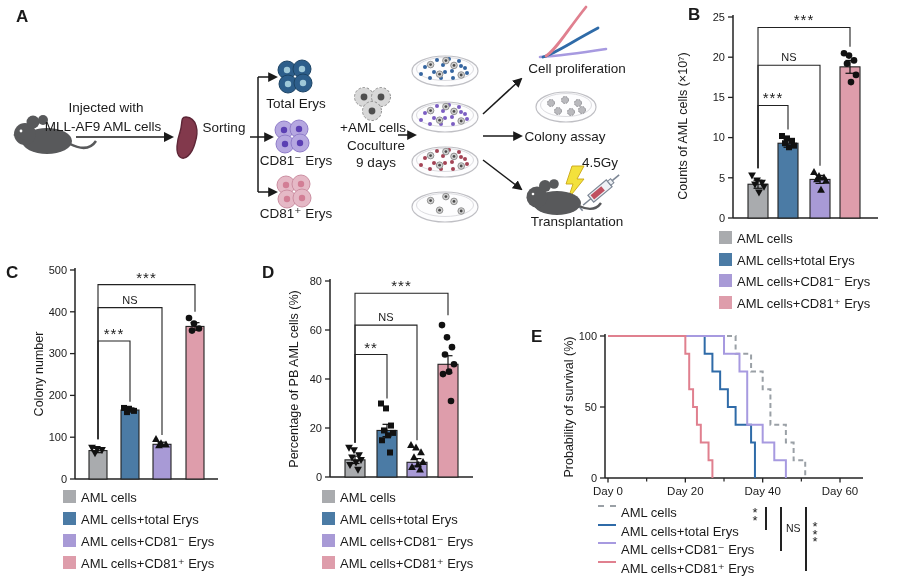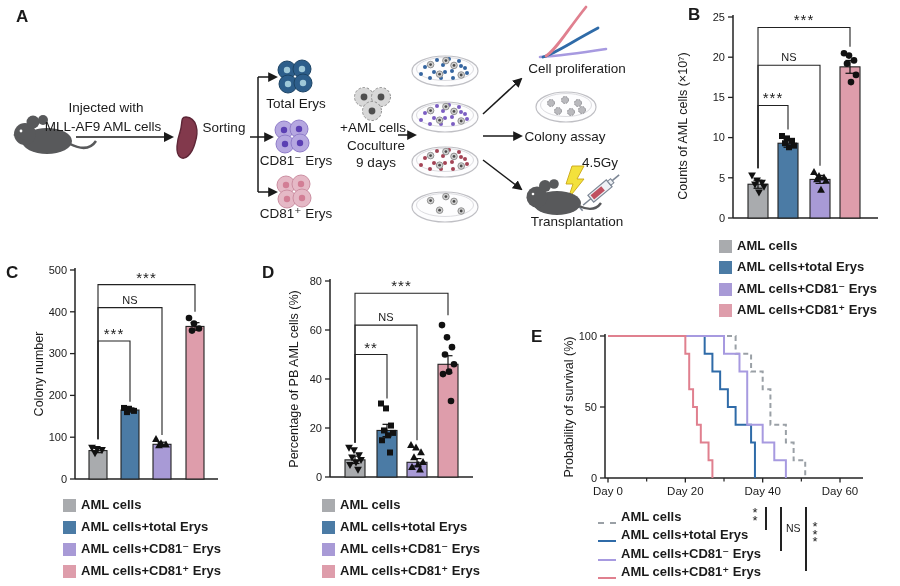--- a/index.html
+++ b/index.html
@@ -8,21 +8,21 @@
   .plabel{position:absolute;font-weight:bold;font-size:17px;line-height:1;}
   svg{position:absolute;overflow:visible;}
   svg text{fill:#1a1a1a;font-family:"Liberation Sans","DejaVu Sans",sans-serif;}
   .alabel{font-size:13.5px;}
   .axlab{font-size:12.5px;}
   .tick{font-size:11px;}
   .xtick{font-size:11.5px;}
   .sig-star{font-size:15px;letter-spacing:1px;}
   .sig-ns{font-size:11px;}
   .legend{position:absolute;display:flex;flex-direction:column;font-size:13px;white-space:nowrap;}
-  .legend .row{display:flex;align-items:flex-end;font-weight:bold;}
+  .legend .row{display:flex;align-items:flex-start;}
   .legend-sq .row{height:21.5px;}
   .legend-sm .row{height:22px;}
   .legend-e .row{height:18.5px;font-size:13px;}
   .sw{width:13px;height:13px;margin-right:5px;flex:none;}
   .lsw{width:18px;height:0;border-top:2.4px solid #000;margin-right:5px;flex:none;}
   .lsw.dashed{border-top-style:dashed;}
   .vbar{position:absolute;width:1.6px;background:#222;}
   .stars{position:absolute;text-align:center;width:10px;}
   .stars span{display:block;height:7.5px;line-height:9px;font-size:13px;}
   .nslab{position:absolute;font-size:10.5px;}

